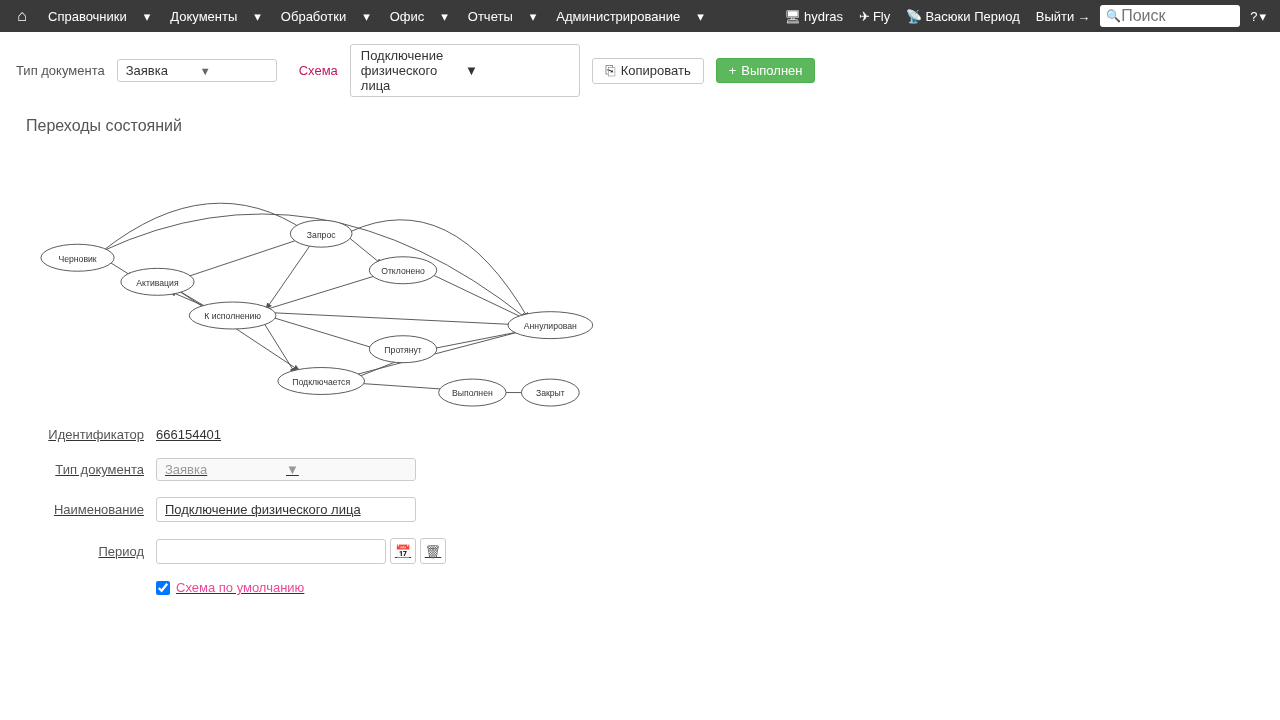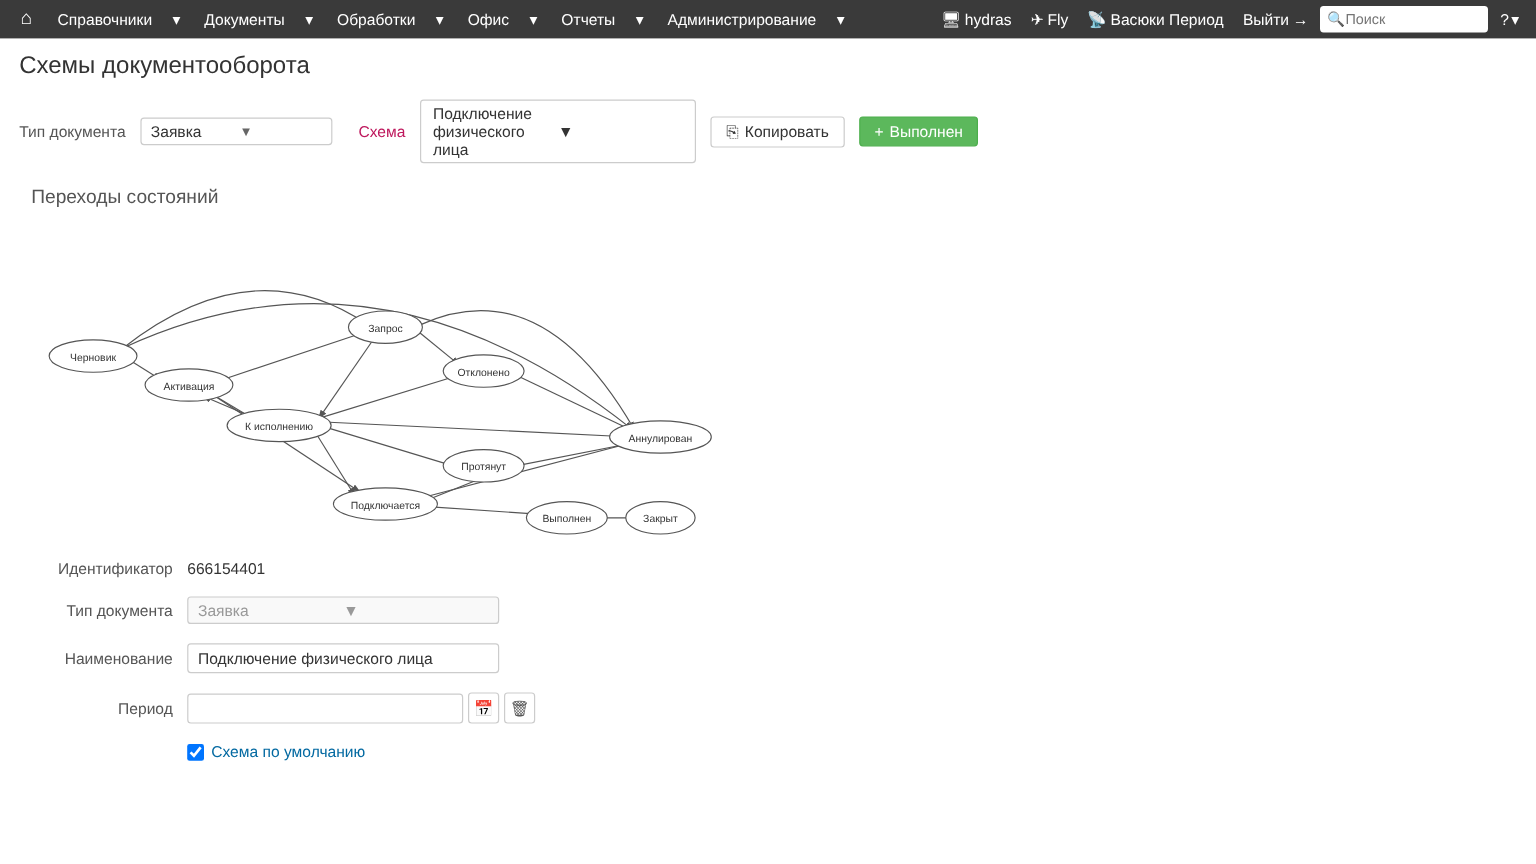--- a/index.html
+++ b/index.html
@@ -29,21 +29,21 @@
       display: flex; align-items: center; gap: 3px;
       padding: 0 6px; height: 32px; cursor: pointer; font-size: 13px; color: #fff;
       white-space: nowrap;
     }
     .search-box {
       display: flex; align-items: center;
       background: #fff; border-radius: 3px;
       padding: 0 6px; height: 22px; width: 140px;
     }
     .search-box input {
-      border: none; outline: none; font-size: 12px; width: 110px; color: #6d28d9;
+      border: none; outline: none; font-size: 16px; width: 110px; color: #6d28d9;
     }
     .help-btn {
       display: flex; align-items: center; gap: 2px;
       padding: 0 6px; height: 32px; cursor: pointer; color: #fff; font-size: 13px;
     }
 
     
     .page { padding: 12px 16px; }
     .page-title { font-size: 20px; font-weight: normal; color: #333; margin-bottom: 16px; }
 
@@ -80,21 +80,21 @@
     .section-title { font-size: 16px; font-weight: normal; color: #555; margin-bottom: 12px; margin-left: 10px; }
 
     
     .graph-container {
       width: 600px; height: 260px; position: relative; margin-bottom: 20px;
       margin-left: 10px;
     }
     .graph-container svg { width: 100%; height: 100%; }
 
     
-    .form-section { margin-left: 10px; }
+    .form-section { margin-left: 10px; text-decoration: underline; }
     .form-row { display: flex; align-items: center; margin-bottom: 16px; }
     .form-label { width: 130px; text-align: right; color: #555; font-size: 13px; padding-right: 12px; }
     .form-label.required::after { content: '*'; color: #d9534f; margin-left: 2px; }
     .form-value { font-size: 13px; color: #333; }
     .form-input {
       width: 260px; border: 1px solid #ccc; border-radius: 3px;
       padding: 4px 8px; font-size: 13px; color: #333; background: #fff;
     }
     .form-select-wrapper {
       display: flex; align-items: center;
@@ -105,21 +105,21 @@
     .form-select-wrapper span { flex: 1; }
     .period-row { display: flex; align-items: center; gap: 4px; }
     .period-input { width: 230px; }
     .period-btn {
       display: flex; align-items: center; justify-content: center;
       width: 26px; height: 26px; border: 1px solid #ccc; border-radius: 3px;
       background: #fff; cursor: pointer; font-size: 13px; color: #555;
     }
     .checkbox-row { display: flex; align-items: center; gap: 6px; margin-bottom: 16px; margin-left: 130px; }
     .checkbox-row input[type=checkbox] { width: 14px; height: 14px; }
-    .checkbox-row label { font-size: 13px; color: #0369a1; cursor: pointer; }
+    .checkbox-row label { font-size: 13px; color: #ec4899; cursor: pointer; }
     .comment-row { display: flex; align-items: center; gap: 8px; }
     .comment-edit-icon { color: #888; cursor: pointer; font-size: 14px; }
   </style>
 </head>
 <body>
 
 <nav class="navbar">
   <div class="navbar-home">⌂</div>
 
   <div class="navbar-item">
@@ -169,21 +169,20 @@
       <input type="text" placeholder="Поиск" style="">
     </div>
     <div class="help-btn">
       <span>?</span>
       <span>▾</span>
     </div>
   </div>
 </nav>
 
 <div class="page">
-  <h1 class="page-title">Схемы документооборота</h1>
 
   <div class="toolbar">
     <span class="toolbar-label">Тип документа</span>
     <div class="toolbar-select">
       <span>Заявка</span>
       <span class="arrow">▼</span>
     </div>
 
     <span class="schema-label">Схема</span>
     <div class="schema-select">

